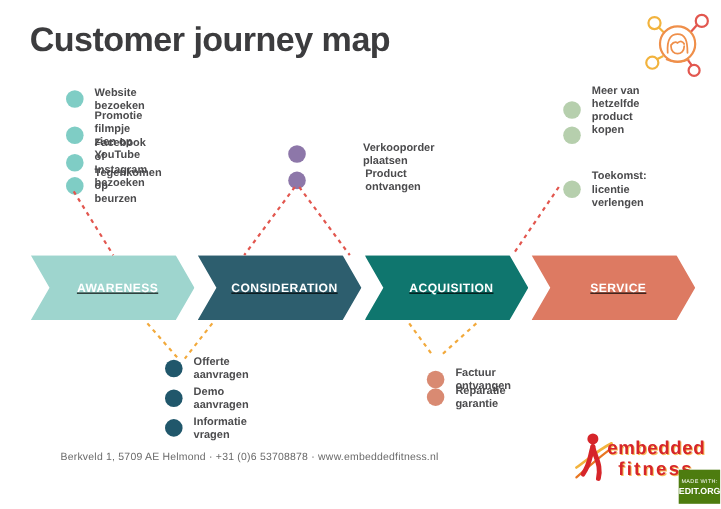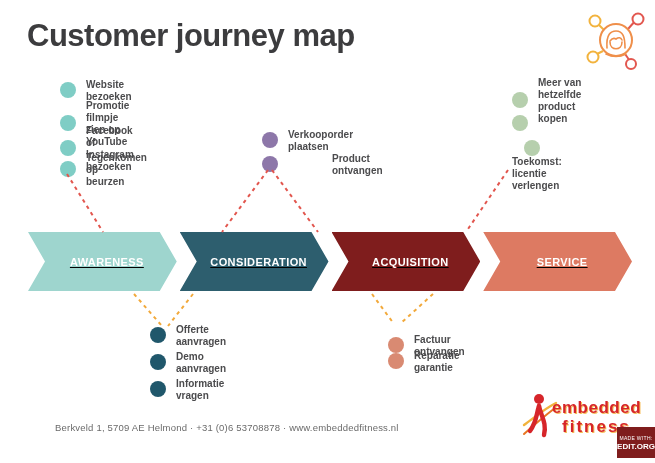--- a/index.html
+++ b/index.html
@@ -8,42 +8,42 @@
   .title{position:absolute;left:27px;top:18px;font-size:31px;font-weight:800;
          color:#3c3c3e;letter-spacing:-0.5px;margin:0;}
   
   .tp-group{position:absolute;}
   .tp{position:absolute;display:flex;align-items:center;}
   .dot{width:16px;height:16px;border-radius:50%;flex:none;margin-right:10px;margin-top:-2px;}
   .lbl{font-size:10px;font-weight:700;color:#4b4b4d;line-height:12px;white-space:pre-line;}
   
   .g-a .tp:nth-child(1){top:0;} .g-a .tp:nth-child(2){top:21px;}
   .g-a .tp:nth-child(3){top:46px;} .g-a .tp:nth-child(4){top:73px;}
-  .g-b .tp:nth-child(1){top:0;} .g-b .tp:nth-child(2){top:24px;gap:44px;}
-  .g-c .tp:nth-child(1){top:0;} .g-c .tp:nth-child(2){top:40px;} .g-c .tp:nth-child(3){top:65px;flex-direction:column;}
+  .g-b .tp:nth-child(1){top:0;gap:42px;} .g-b .tp:nth-child(2){top:24px;gap:44px;}
+  .g-c .tp:nth-child(1){top:0;} .g-c .tp:nth-child(2){top:40px;} .g-c .tp:nth-child(3){top:78px;}
   .g-d .tp:nth-child(1){top:0;} .g-d .tp:nth-child(2){top:27px;} .g-d .tp:nth-child(3){top:54px;}
   .g-e .tp:nth-child(1){top:12px;} .g-e .tp:nth-child(2){top:28px;}
   
   .stages{position:absolute;left:28px;top:232px;width:604px;height:59px;display:flex;gap:3px;}
   .stage{flex:1;display:flex;align-items:center;justify-content:center;
          clip-path:polygon(0 0,calc(100% - 17px) 0,100% 50%,calc(100% - 17px) 100%,0 100%,17px 50%);text-decoration:underline;}
   .stage-label{color:#ffffff;font-size:11px;font-weight:800;letter-spacing:0.4px;padding-left:9px;}
   
   .overlay{position:absolute;left:0;top:0;width:655px;height:463px;pointer-events:none;}
   
-  .contact{position:absolute;left:55px;top:422px;font-size:9.5px;color:#6a6a6a;letter-spacing:0.2px;}
+  .contact{position:absolute;left:55px;top:410px;font-size:9.5px;color:#6a6a6a;letter-spacing:0.2px;}
   
   .logo{position:absolute;left:522px;top:392px;width:120px;height:62px;}
   .logo-figure{position:absolute;left:0;top:0;}
   .logo-words{position:absolute;left:30px;top:7px;color:#d6252a;font-weight:800;line-height:1;
               text-shadow:1px 1px 0 rgba(243,178,60,0.85);}
   .logo-w1{font-size:17px;letter-spacing:0.5px;}
   .logo-w2{font-size:17px;letter-spacing:2px;margin-top:2px;margin-left:10px;}
   
-  .badge{position:absolute;left:617px;top:427px;width:38px;height:31px;background:#7f1d1d;
+  .badge{position:absolute;left:617px;top:427px;width:38px;height:31px;background:#4d7c0f;
          color:#fff;display:flex;flex-direction:column;align-items:center;justify-content:center;}
   .badge-l1{font-size:5px;letter-spacing:0.3px;}
   .badge-l2{font-size:8px;font-weight:800;margin-top:1px;}
 </style>
 </head>
 <body>
 
 <div class="canvas">
 
   <h1 class="title">Customer journey map</h1>
@@ -118,21 +118,21 @@
       </div>
   </div>
 
   <div class="stages">
     <div class="stage" style="background-color: rgb(158, 213, 206);">
       <span class="stage-label">AWARENESS</span>
       </div>
     <div class="stage" style="background-color: rgb(45, 94, 110);">
       <span class="stage-label">CONSIDERATION</span>
       </div>
-    <div class="stage" style="background-color: #7f1d1d;">
+    <div class="stage" style="background-color: #0f766e;">
       <span class="stage-label">ACQUISITION</span>
       </div>
     <div class="stage" style="background-color: rgb(221, 122, 98);">
       <span class="stage-label">SERVICE</span>
       </div>
   </div>
 
   <div class="tp-group g-d" style="left:150px;top:324px;">
     <div class="tp">
       <span class="dot" style="background-color: rgb(32, 87, 107);"></span>

